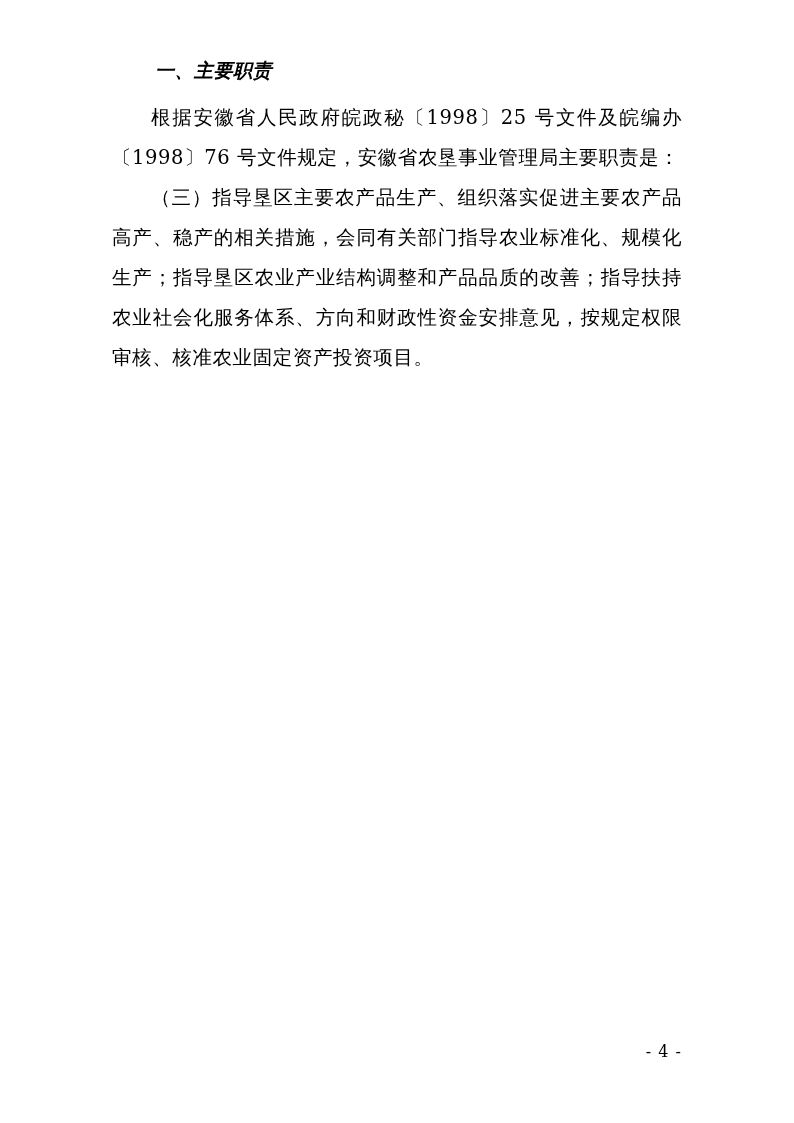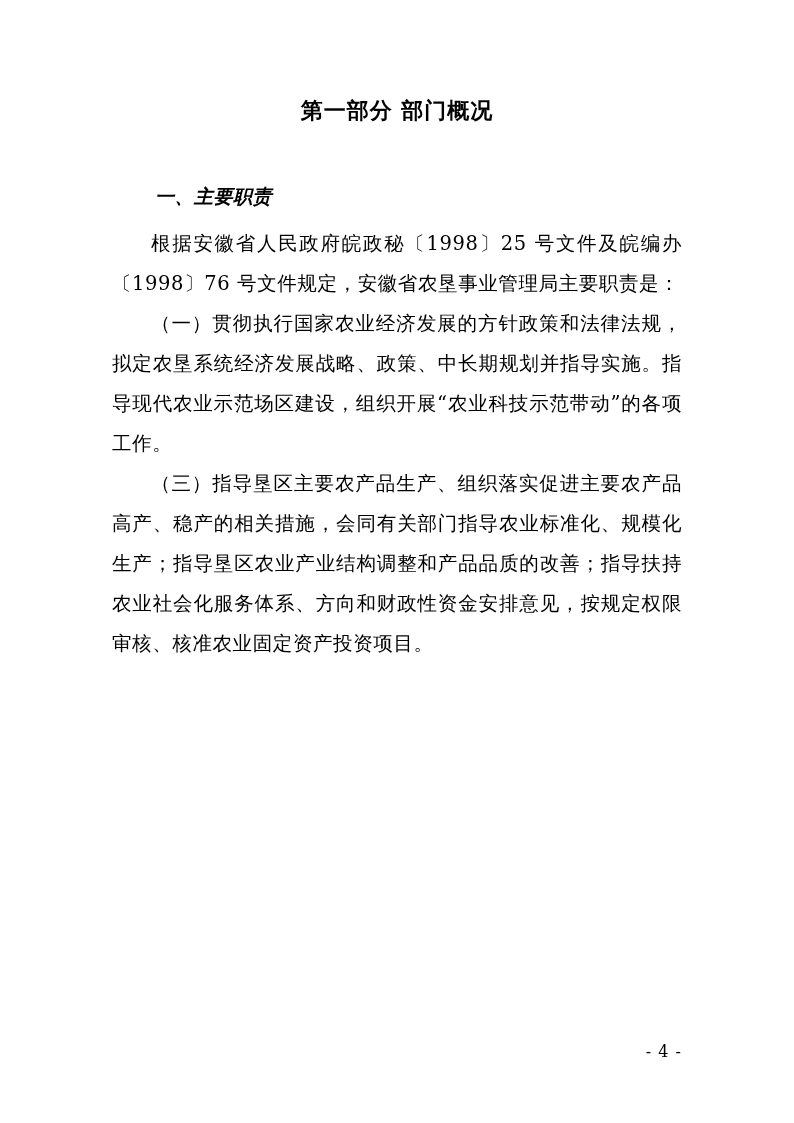--- a/index.html
+++ b/index.html
@@ -63,25 +63,23 @@
     font-size: 16px;
     letter-spacing: 1px;
     font-family: "DejaVu Serif", "Liberation Serif", serif;
   }
 </style>
 </head>
 <body>
 
 <div class="page">
 
-  <h1 class="doc-title">第一部分  部门概况</h1>
 
   <h2 class="section-heading">一、主要职责</h2>
 
   <div class="body-block">
     <p class="para">根据安徽省人民政府皖政秘〔1998〕25 号文件及皖编办〔1998〕76 号文件规定，安徽省农垦事业管理局主要职责是：</p>
-    <p class="para">（一）贯彻执行国家农业经济发展的方针政策和法律法规，拟定农垦系统经济发展战略、政策、中长期规划并指导实施。指导现代农业示范场区建设，组织开展“农业科技示范带动”的各项工作。</p>
     <p class="para">（三）指导垦区主要农产品生产、组织落实促进主要农产品高产、稳产的相关措施，会同有关部门指导农业标准化、规模化生产；指导垦区农业产业结构调整和产品品质的改善；指导扶持农业社会化服务体系、方向和财政性资金安排意见，按规定权限审核、核准农业固定资产投资项目。</p>
   </div>
 
   <div class="page-number">- 4 -</div>
 
 </div>
 
 </body></html>

